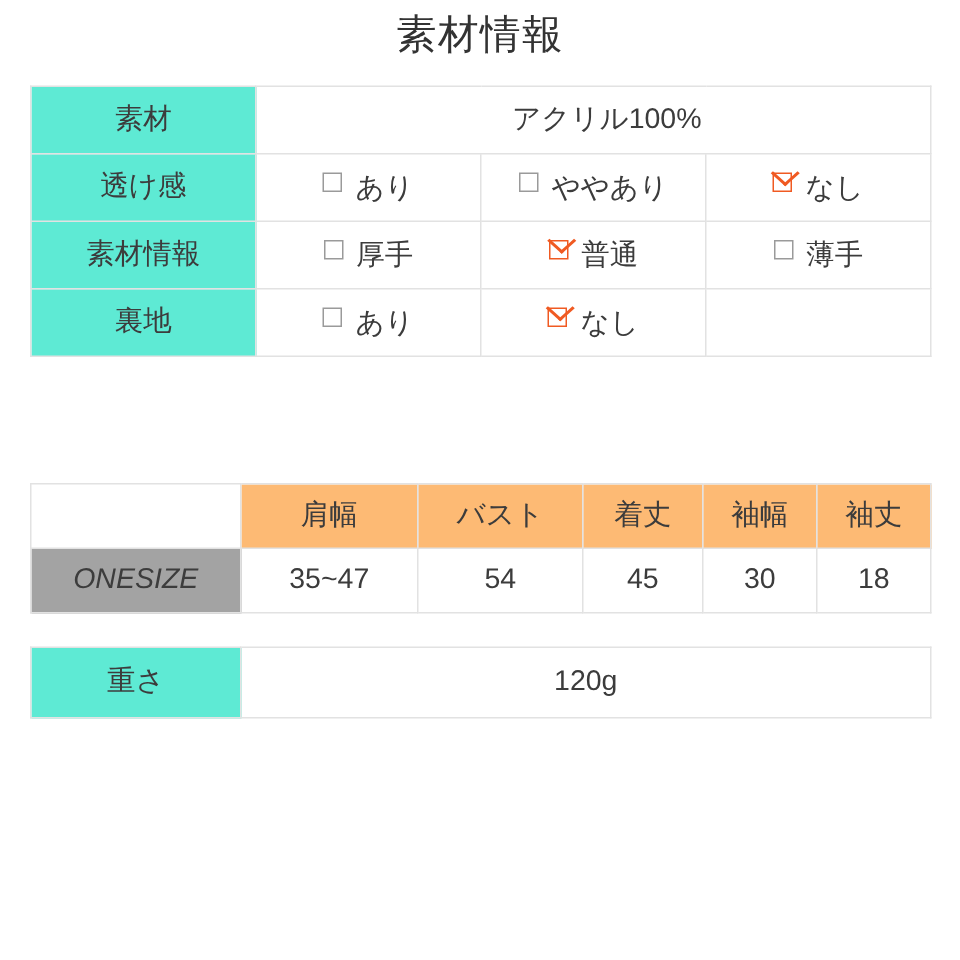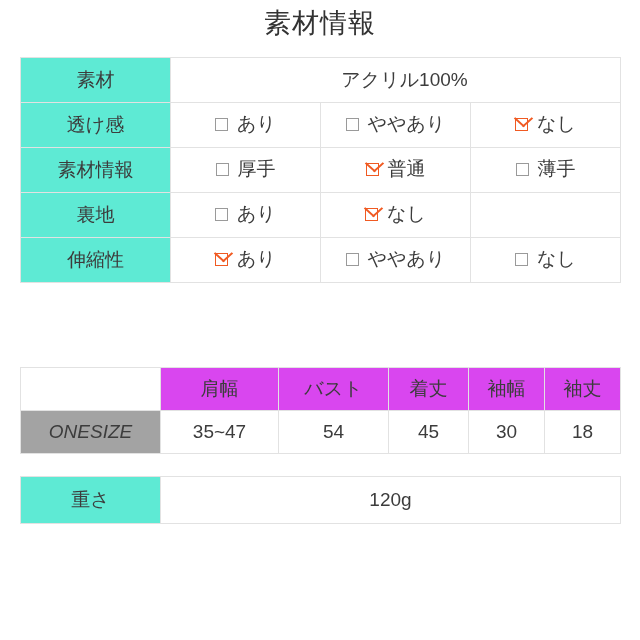--- a/index.html
+++ b/index.html
@@ -70,21 +70,21 @@
   .material-value {
     text-align: left;
     padding-left: 18px !important;
     color: #f4407f;
     font-size: 19px;
   }
 
   
   .opt {
     display: inline-flex;
-    align-items: center;
+    align-items: flex-start;
     justify-content: center;
     gap: 9px;
     white-space: nowrap;
   }
   .box {
     display: inline-block;
     position: relative;
     width: 13px;
     height: 13px;
     box-sizing: border-box;
@@ -112,21 +112,21 @@
   
   #size-table { table-layout: fixed; }
   #size-table td { height: 42px; }
   #size-table .sz-c0 { width: 140px; }
   #size-table .sz-c1 { width: 118px; }
   #size-table .sz-c2 { width: 110px; }
   #size-table .sz-c3 { width: 80px; }
   #size-table .sz-c4 { width: 76px; }
   #size-table .sz-c5 { width: 76px; }
   #size-table thead td {
-    background: #d946ef;
+    background: #fdba74;
   }
   #size-table thead td.blank-head {
     background: #ffffff;
   }
   #size-table tbody td.row-head {
     background: #a3a3a3;
     font-style: italic;
   }
 
   
@@ -228,41 +228,20 @@
           </td>
           <td>
             <span class="opt">
               <span class="box checked"></span>
               <span class="opt-label">なし</span>
             </span>
           </td>
           <td></td>
         </tr>
 
-        <tr>
-          <td class="lbl">伸縮性</td>
-          <td>
-            <span class="opt">
-              <span class="box checked"></span>
-              <span class="opt-label">あり</span>
-            </span>
-          </td>
-          <td>
-            <span class="opt">
-              <span class="box"></span>
-              <span class="opt-label">ややあり</span>
-            </span>
-          </td>
-          <td>
-            <span class="opt">
-              <span class="box"></span>
-              <span class="opt-label">なし</span>
-            </span>
-          </td>
-        </tr>
       </tbody>
     </table>
   </div>
 
   <div class="gap-b"></div>
 
 
   <div class="gap-c"></div>
 
   <div class="tbl-wrap">

